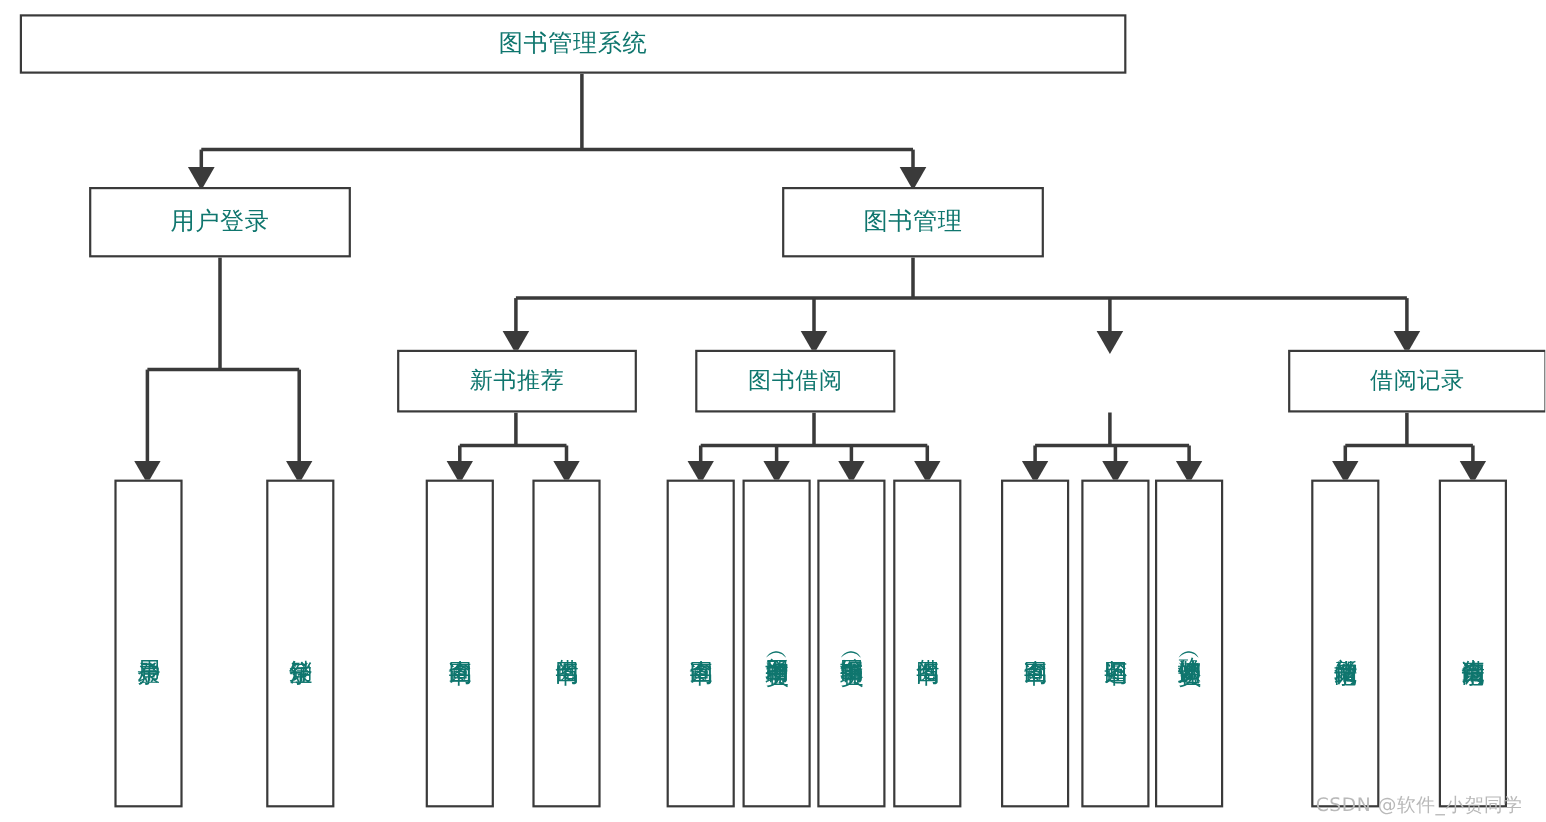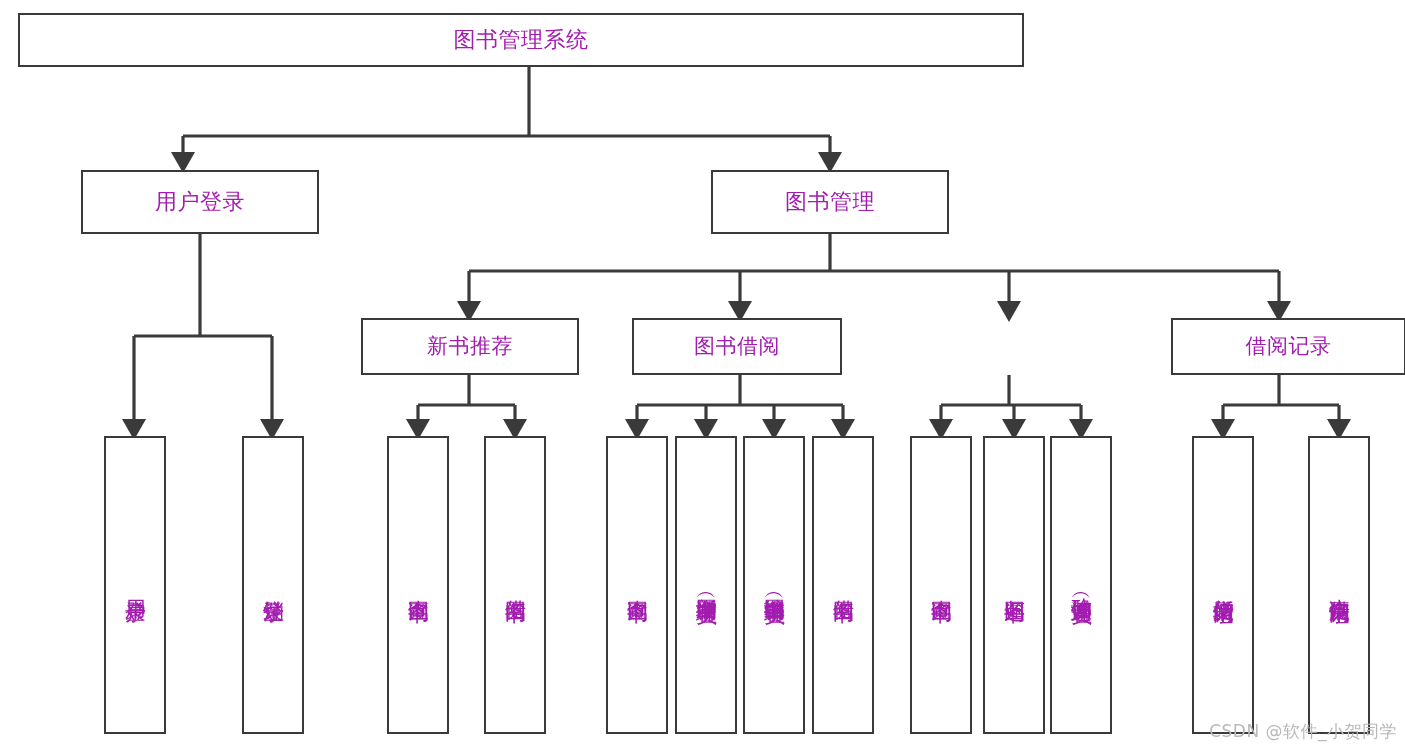--- a/index.html
+++ b/index.html
@@ -35,21 +35,21 @@
     display: flex;
     align-items: center;
     justify-content: center;
     text-align: center;
     z-index: 2;
   }
   .node .label {
     font-size: 21px;
     line-height: 1.12;
     letter-spacing: 0.5px;
-    color: #a21caf;
+    color: #0f766e;
     white-space: nowrap;
   }
   .node.vertical {
     align-items: center;
     justify-content: center;
     padding: 4px 0;
   }
   .node.vertical .label {
     writing-mode: vertical-rl;
     text-orientation: upright;
@@ -57,21 +57,21 @@
     line-height: 1.28;
     letter-spacing: 1px;
     white-space: nowrap;
     max-height: 100%;
   }
   .node.root .label { font-size: 22px; }
   .node.level2 .label { font-size: 22px; }
   .node.level3 .label { font-size: 21px; }
   #watermark {
     position: absolute;
-    right: 8px;
+    right: 21px;
     bottom: 4px;
     font-size: 17px;
     color: #b9b9b9;
     letter-spacing: 0.5px;
     z-index: 5;
     white-space: nowrap;
     margin-top: 32px;
   }
 </style>
 </head>
@@ -136,21 +136,21 @@
   <div class="node level2" style="left: 81px; top: 170px; width: 238px; height: 64px;">
     <span class="label">用户登录</span>
   </div>
   <div class="node level2" style="left: 711px; top: 170px; width: 238px; height: 64px;">
     <span class="label">图书管理</span>
   </div>
 
   <div class="node level3" style="left: 361px; top: 318px; width: 218px; height: 57px;">
     <span class="label">新书推荐</span>
   </div>
-  <div class="node level3" style="left: 632px; top: 318px; width: 210px; height: 57px;">
+  <div class="node level3" style="left: 632px; top: 318px; width: 182px; height: 57px;">
     <span class="label">图书借阅</span>
   </div>
   <div class="node level3" style="left: 1171px; top: 318px; width: 235px; height: 57px;">
     <span class="label">借阅记录</span>
   </div>
 
   <div class="node vertical" style="left: 104px; top: 436px; width: 62px; height: 298px;">
     <span class="label">用户登录</span>
   </div>
   <div class="node vertical" style="left: 242px; top: 436px; width: 62px; height: 298px;">

